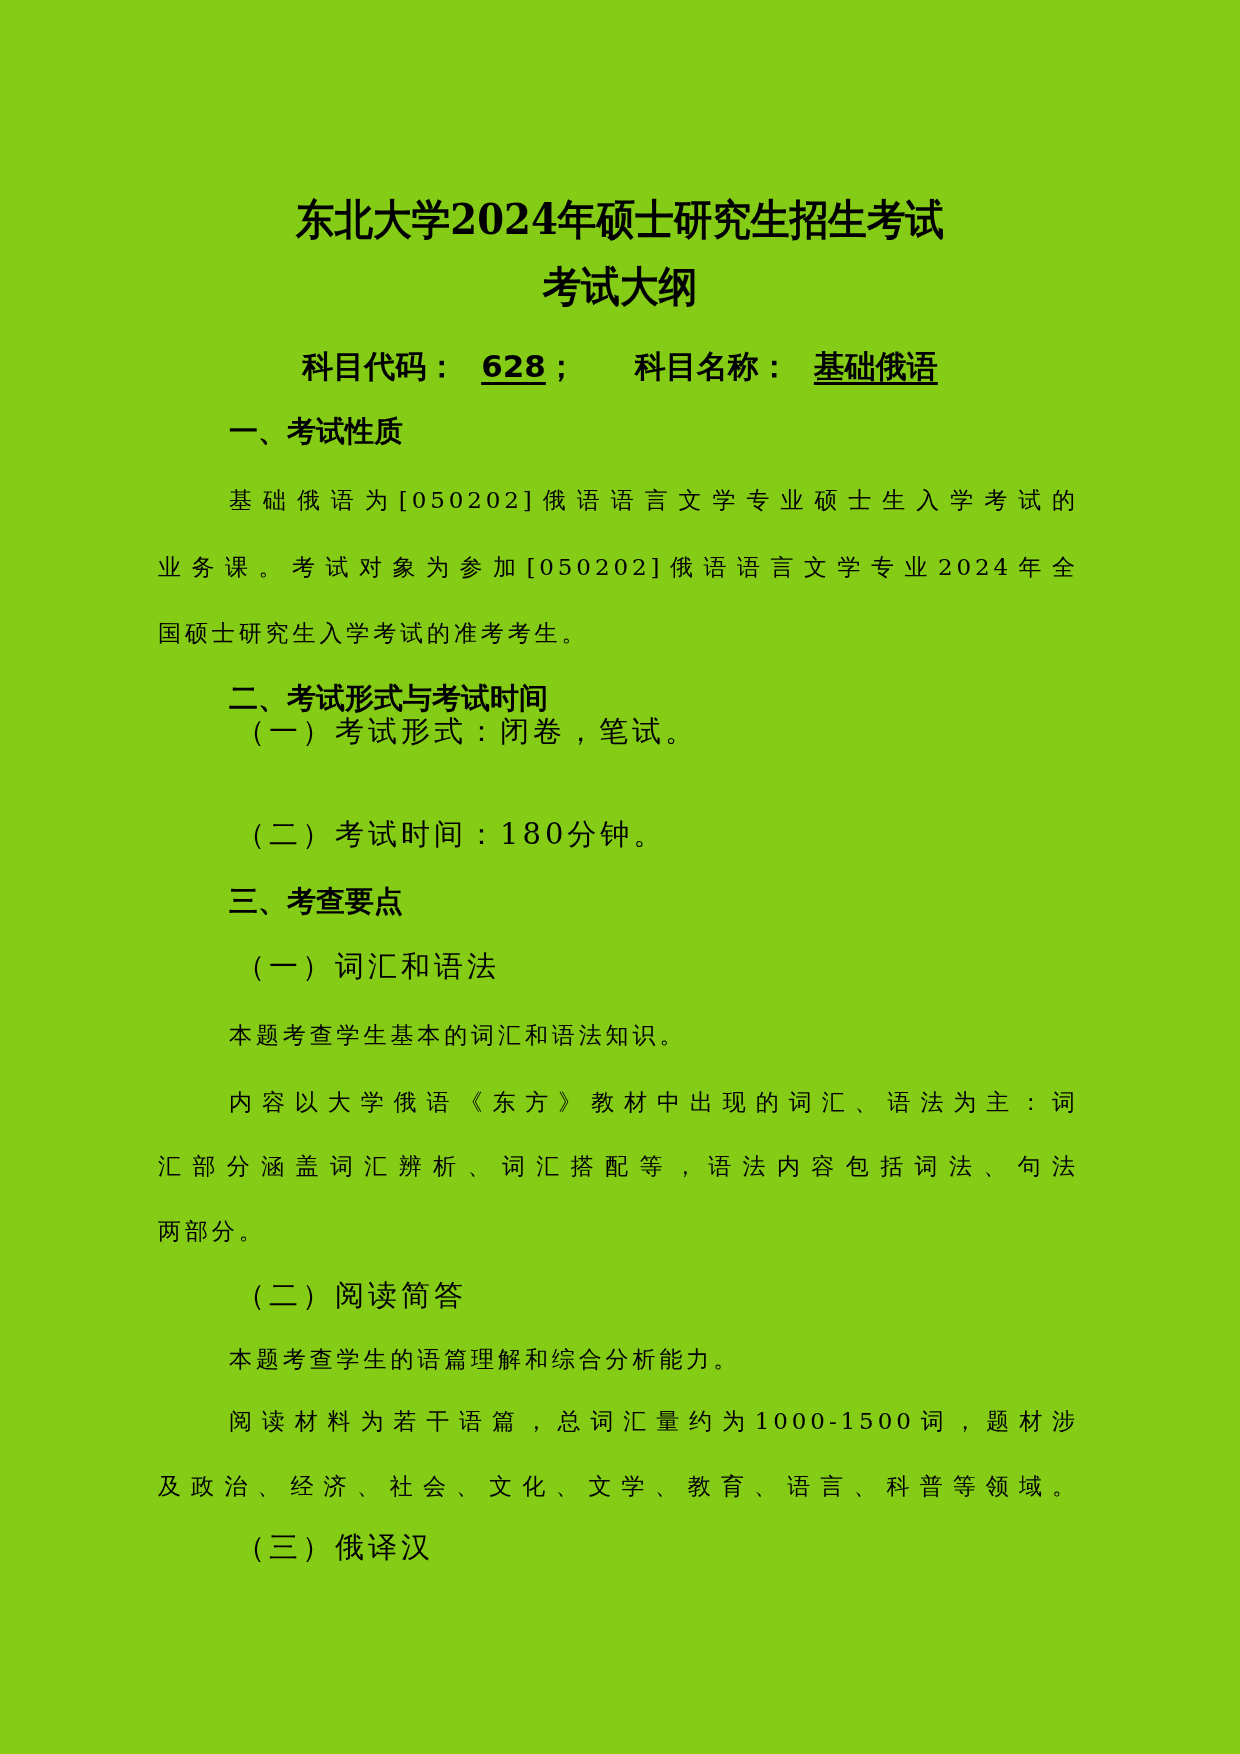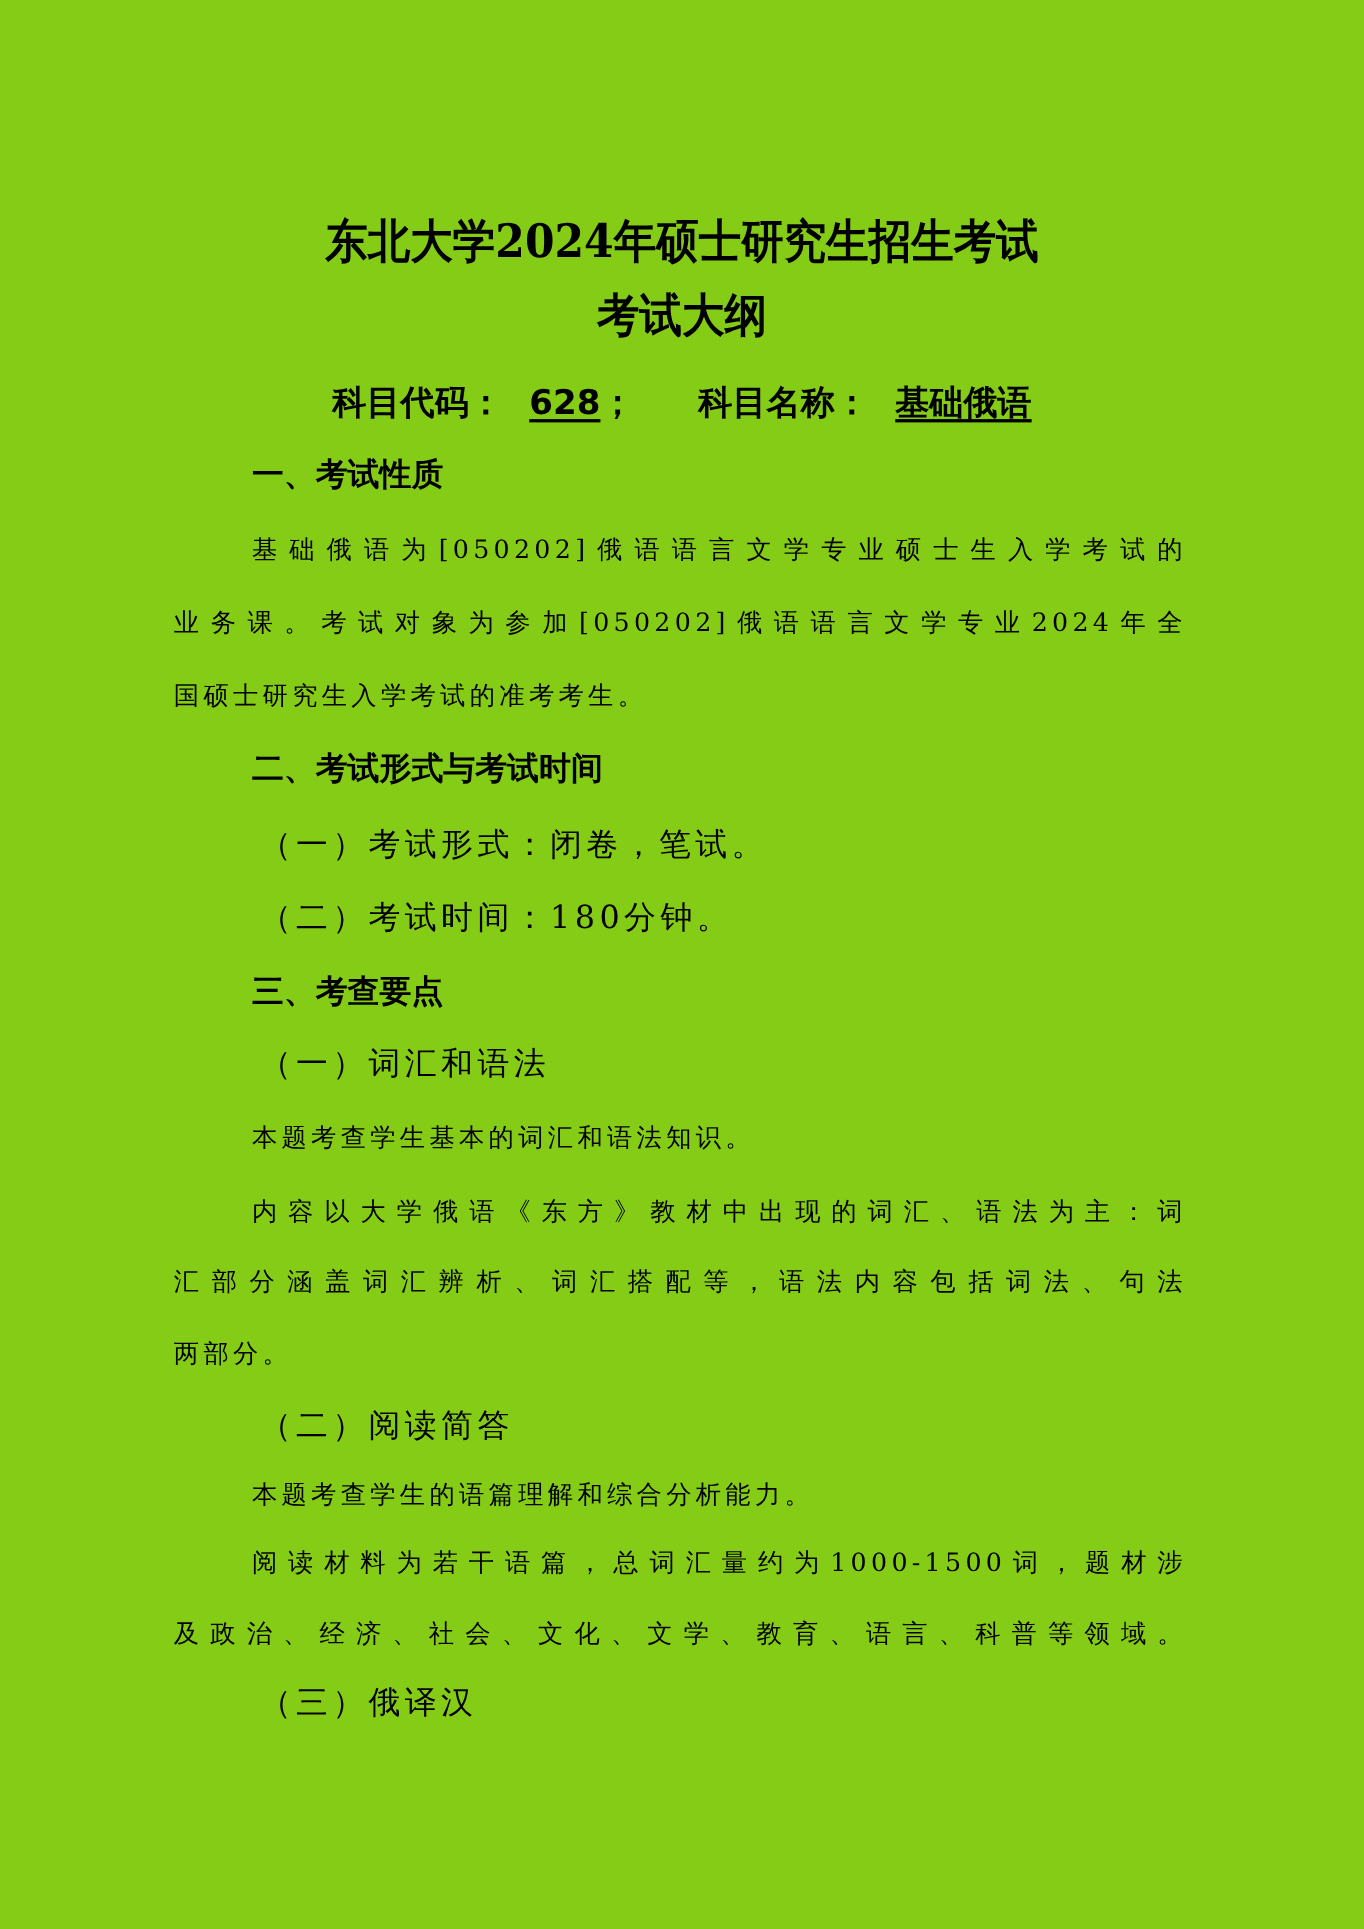--- a/index.html
+++ b/index.html
@@ -48,21 +48,21 @@
   <div class="subject" style="top:344px;">
     <span>科目代码：</span><span class="u">628</span><span>；</span><span class="gap"></span><span>科目名称：</span><span class="u">基础俄语</span>
   </div>
 
   <div class="h1" style="top:411px;">一、考试性质</div>
   <div class="line indent just" style="top:480px;">基础俄语为[050202]俄语语言文学专业硕士生入学考试的</div>
   <div class="line just" style="top:531px;margin-top:16px;">业务课。考试对象为参加[050202]俄语语言文学专业2024年全</div>
   <div class="line" style="top:613px;">国硕士研究生入学考试的准考考生。</div>
 
   <div class="h1" style="top:678px;">二、考试形式与考试时间</div>
-  <div class="h2" style="top:747px;">（一）考试形式：闭卷，笔试。</div>
+  <div class="h2" style="top:711px;">（一）考试形式：闭卷，笔试。</div>
   <div class="h2" style="top:814px;">（二）考试时间：180分钟。</div>
 
   <div class="h1" style="top:881px;">三、考查要点</div>
 
   <div class="h2" style="top:946px;">（一）词汇和语法</div>
   <div class="line indent" style="top:1015px;">本题考查学生基本的词汇和语法知识。</div>
   <div class="line indent just" style="top:1082px;">内容以大学俄语《东方》教材中出现的词汇、语法为主：词</div>
   <div class="line just" style="top:1146px;">汇部分涵盖词汇辨析、词汇搭配等，语法内容包括词法、句法</div>
   <div class="line" style="top:1211px;">两部分。</div>
 

